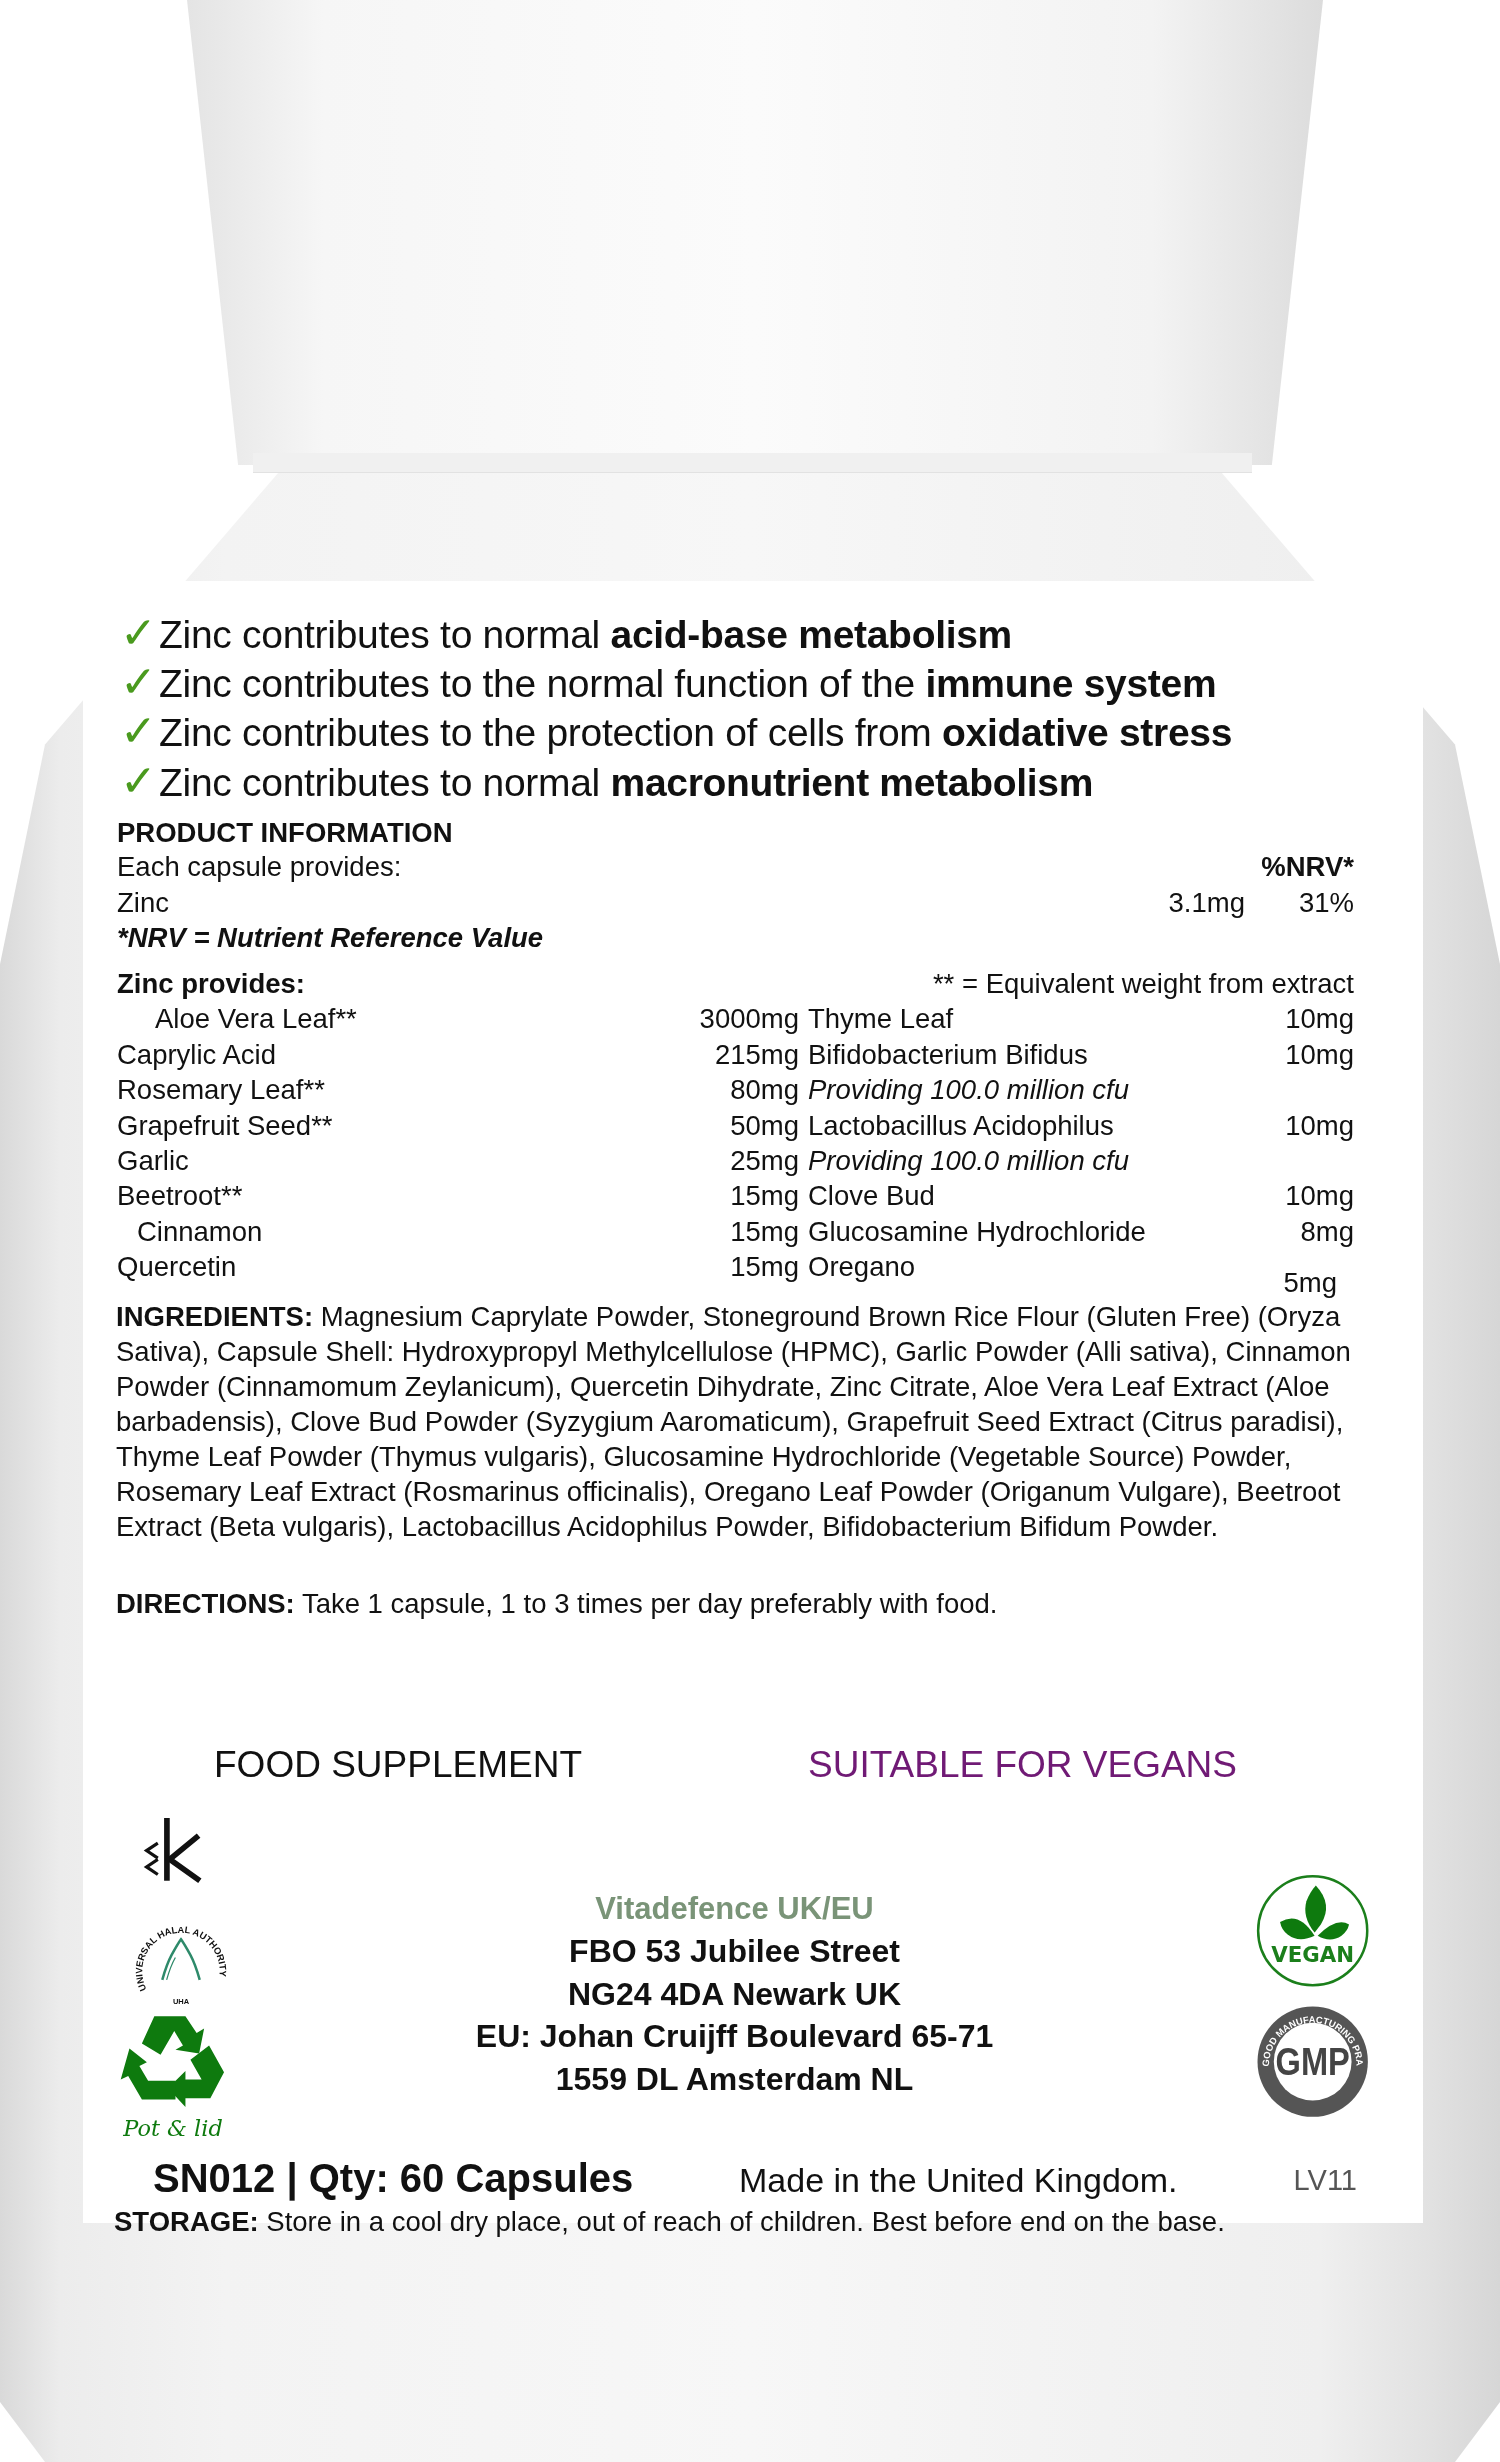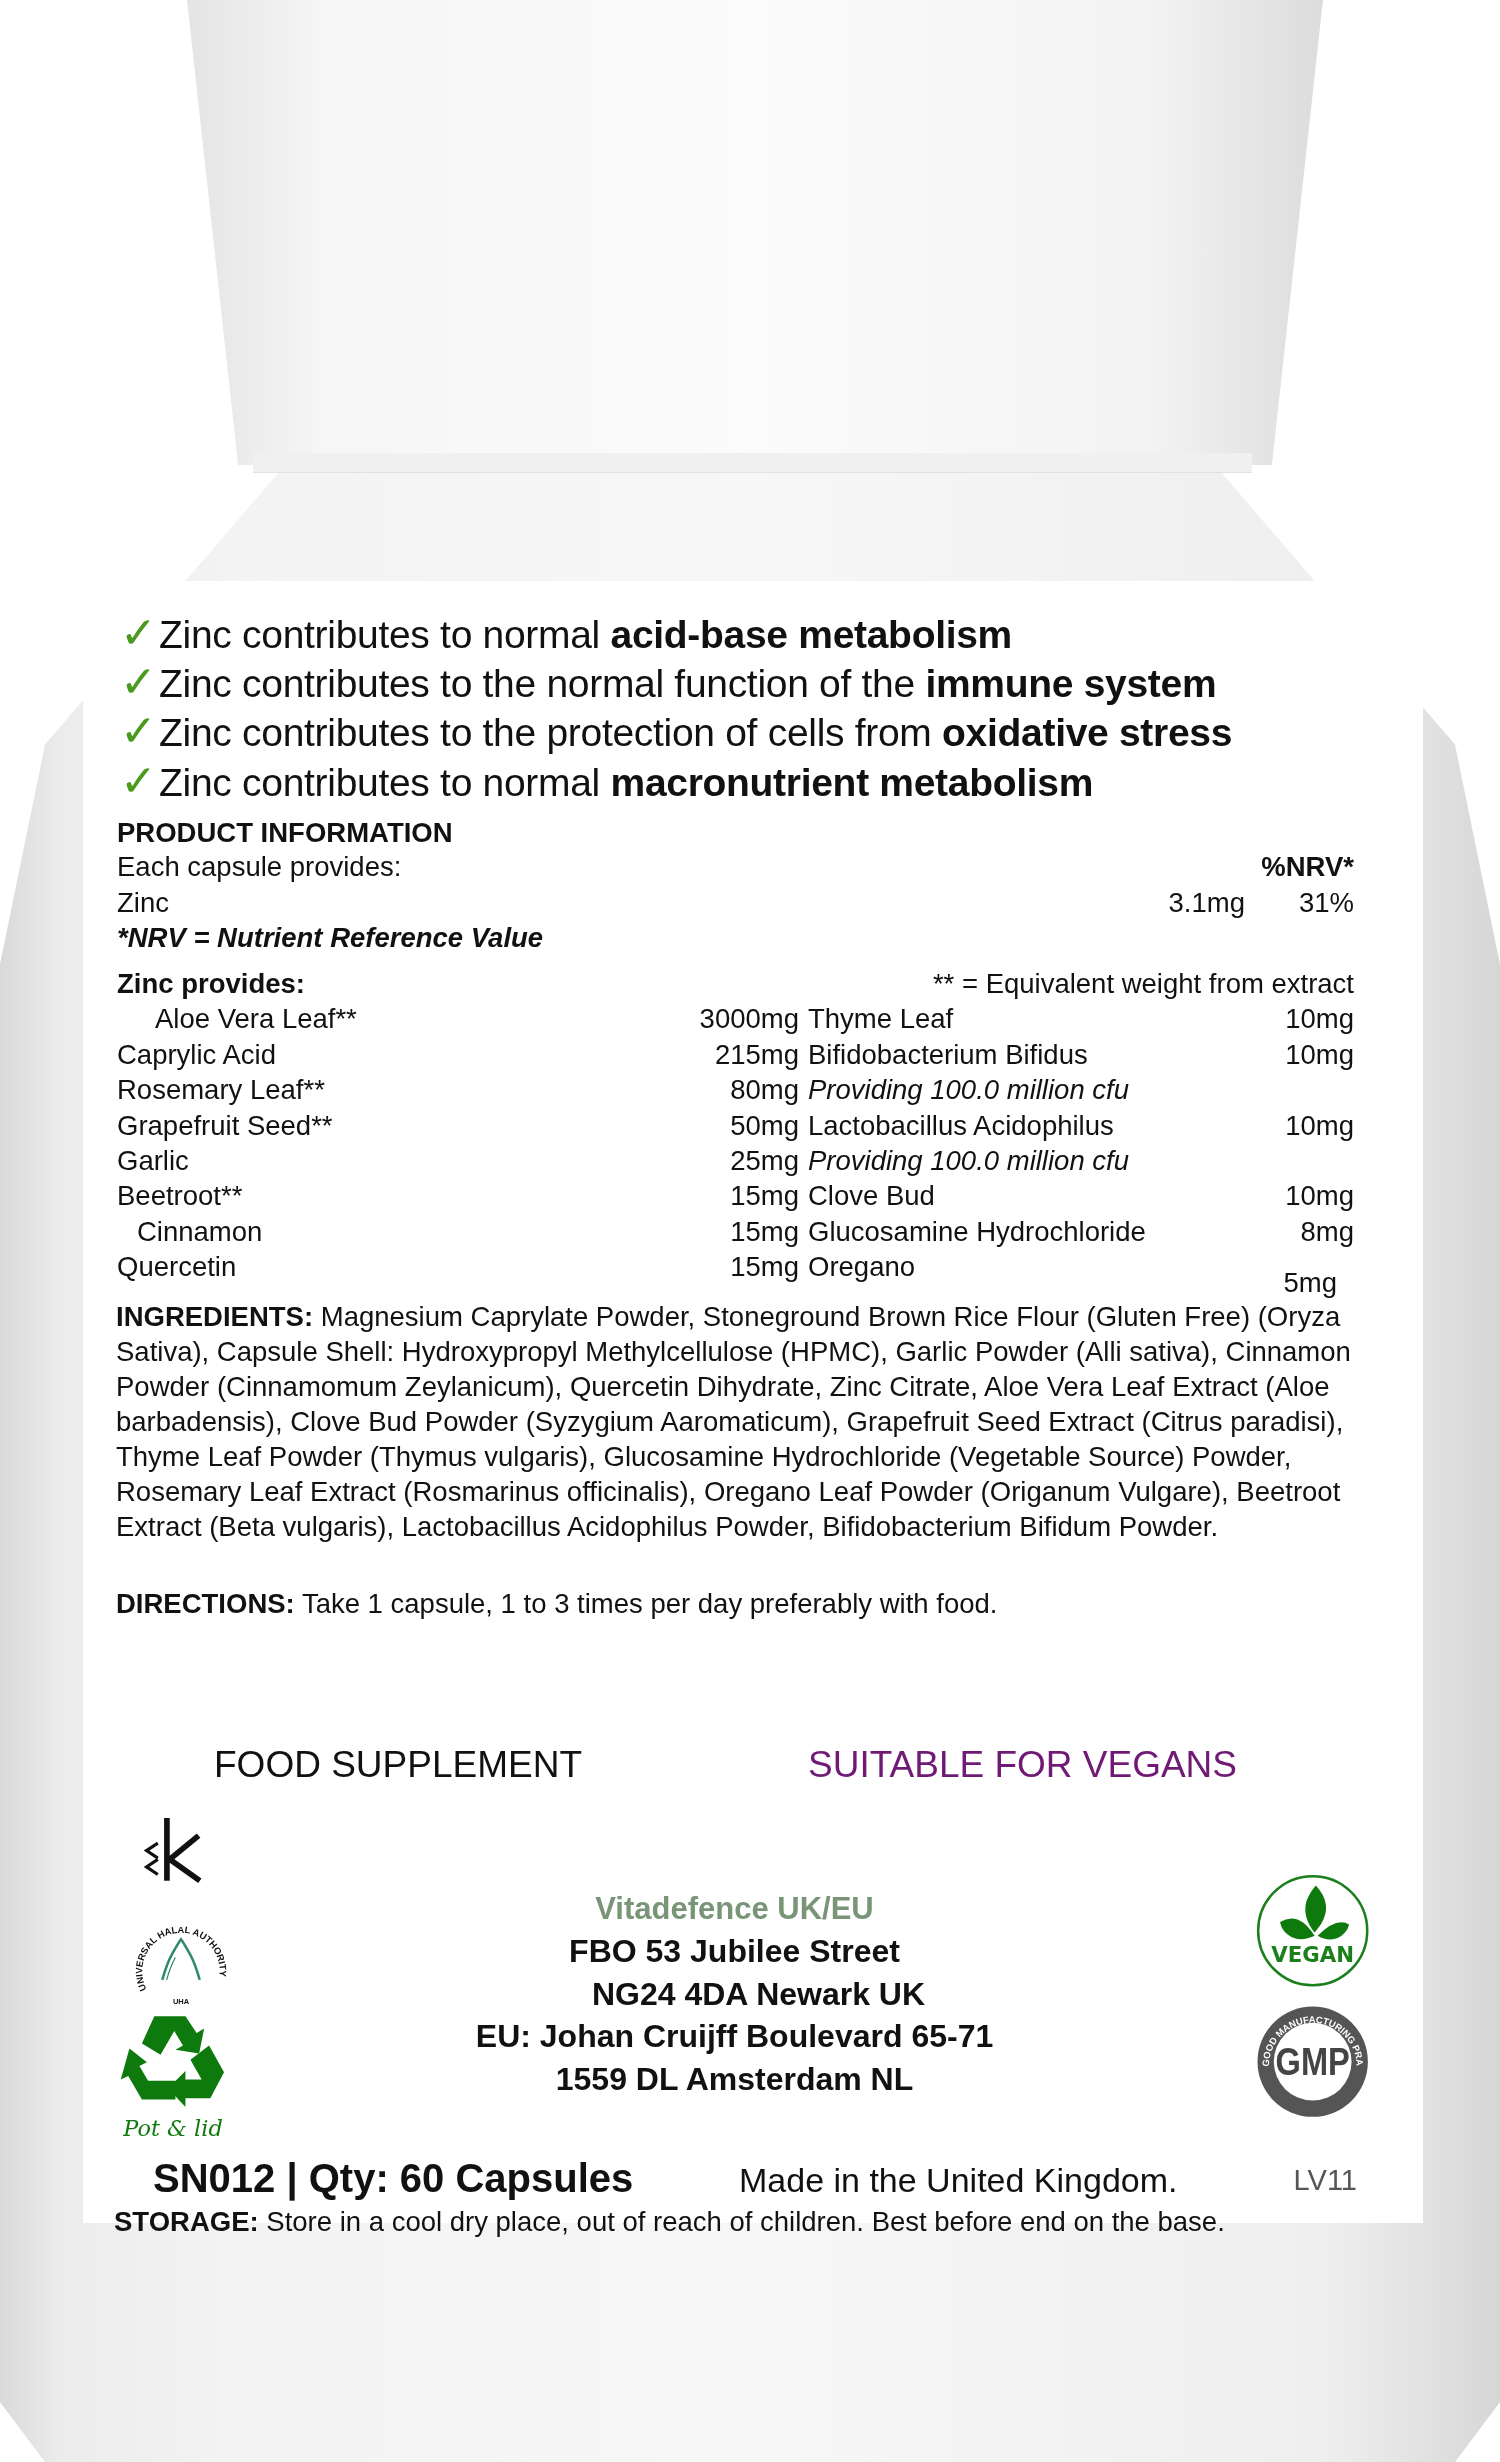--- a/index.html
+++ b/index.html
@@ -132,21 +132,21 @@
           <path d="M20,60 L48,82 L36,88 L50,112 L94,112 L94,142 L40,142 L18,104 L6,110 Z"></path>
         </g>
         <text x="90" y="200" text-anchor="middle" font-family="DejaVu Serif, serif" font-style="italic" font-size="36" fill="#0e7a0e">Pot &amp; lid</text>
       </svg>
     </div>
 
     <div class="t bold" style="left:0; width:1340px; text-align:center; top:1310px; color:#7a9478; font-size:31px; padding-left:0;">
       <span style="display:inline-block; width:624px; text-align:center; margin-left:-37px;">Vitadefence UK/EU</span>
     </div>
     <div class="t bold" style="left:0; width:1303px; text-align:center; top:1352px; font-size:32px;">FBO 53 Jubilee Street</div>
-    <div class="t bold" style="left:0; width:1303px; text-align:center; top:1395px; font-size:32px;padding-left:24px;">NG24 4DA Newark UK</div>
+    <div class="t bold" style="left:0; width:1303px; text-align:center; top:1395px; font-size:32px;">NG24 4DA Newark UK</div>
     <div class="t bold" style="left:0; width:1303px; text-align:center; top:1437px; font-size:32px;">EU: Johan Cruijff Boulevard 65-71</div>
     <div class="t bold" style="left:0; width:1303px; text-align:center; top:1480px; font-size:32px;">1559 DL Amsterdam NL</div>
 
     <div class="icon" style="left:1172px; top:1292px; width:116px; height:116px;">
       <svg width="116" height="116" viewBox="0 0 185 185">
         <circle cx="92" cy="92" r="87" fill="#fff" stroke="#1b7f1b" stroke-width="4"></circle>
         <path d="M97,20 Q125,50 105,82 Q95,95 95,95 Q75,70 82,45 Q88,30 97,20 Z" fill="#0e7a0e"></path>
         <path d="M40,78 Q70,60 95,100 Q70,112 52,98 Q42,90 40,78 Z" fill="#0e7a0e"></path>
         <path d="M150,82 Q130,70 100,100 Q120,112 138,100 Q148,92 150,82 Z" fill="#0e7a0e"></path>
         <text x="92" y="142" text-anchor="middle" font-family="DejaVu Sans, sans-serif" font-weight="700" font-size="34" fill="#1b7f1b">VEGAN</text>

